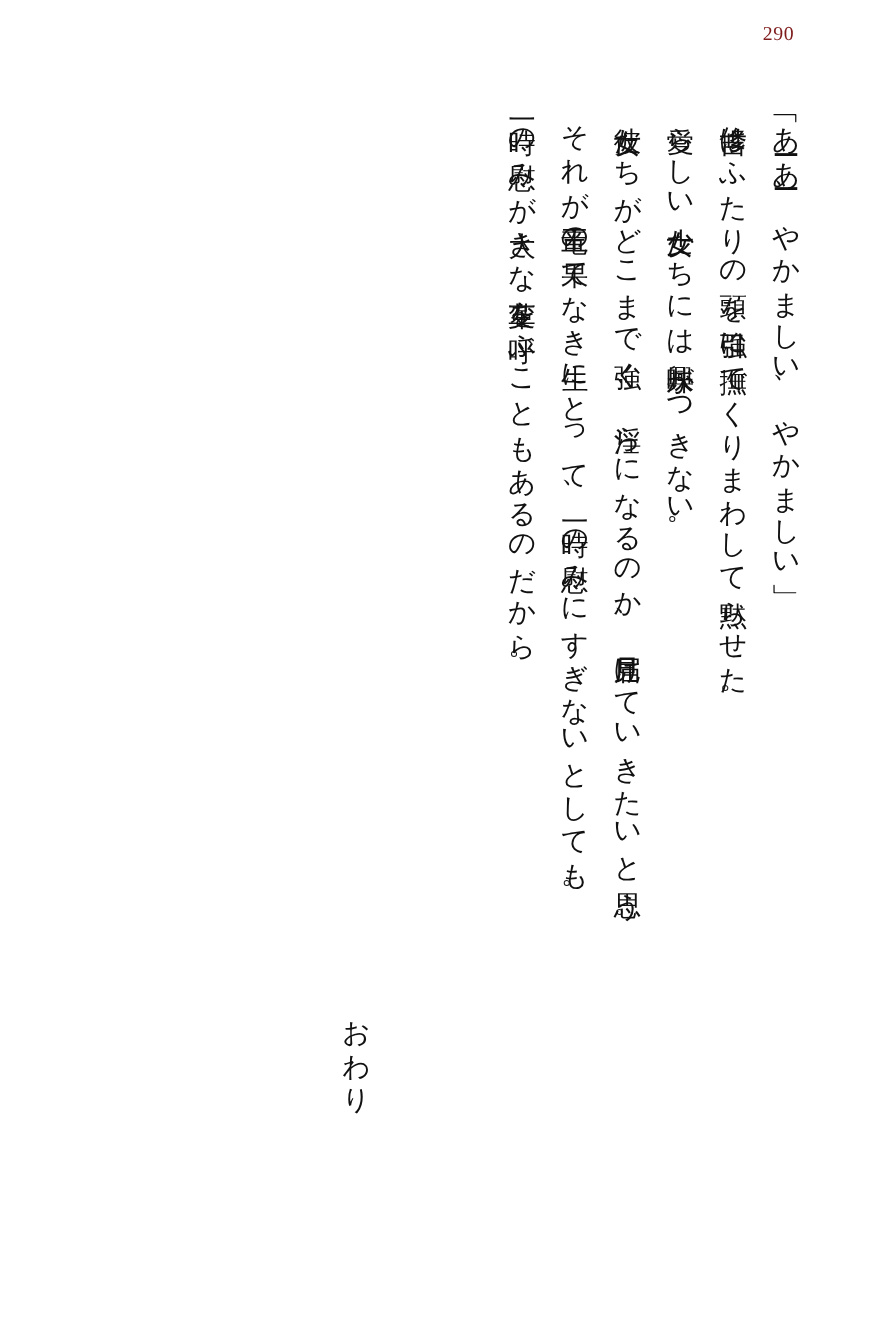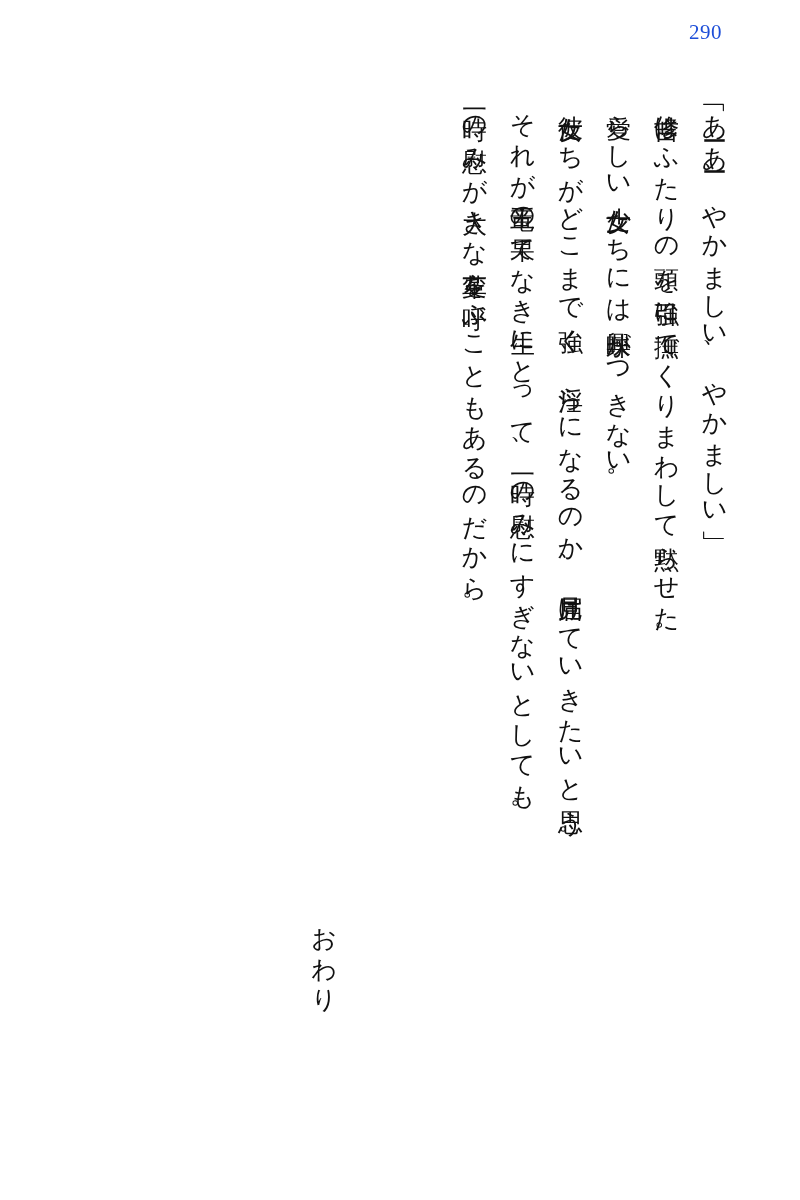--- a/index.html
+++ b/index.html
@@ -23,24 +23,24 @@
     width: 800px;
     height: 1200px;
     background: #ffffff;
   }
 
   
   .page-number {
     position: absolute;
     top: 20px;
     right: 78px;
-    font-size: 21px;
+    font-size: 18px;
     letter-spacing: 0.5px;
     font-family: "Liberation Serif", "DejaVu Serif", serif;
-    color: #1d4ed8;
+    color: #7f1d1d;
   }
 
   
   .vertical-body {
     position: absolute;
     top: 96px;
     right: 62px;
     height: 900px;
     writing-mode: vertical-rl;
     -webkit-writing-mode: vertical-rl;

